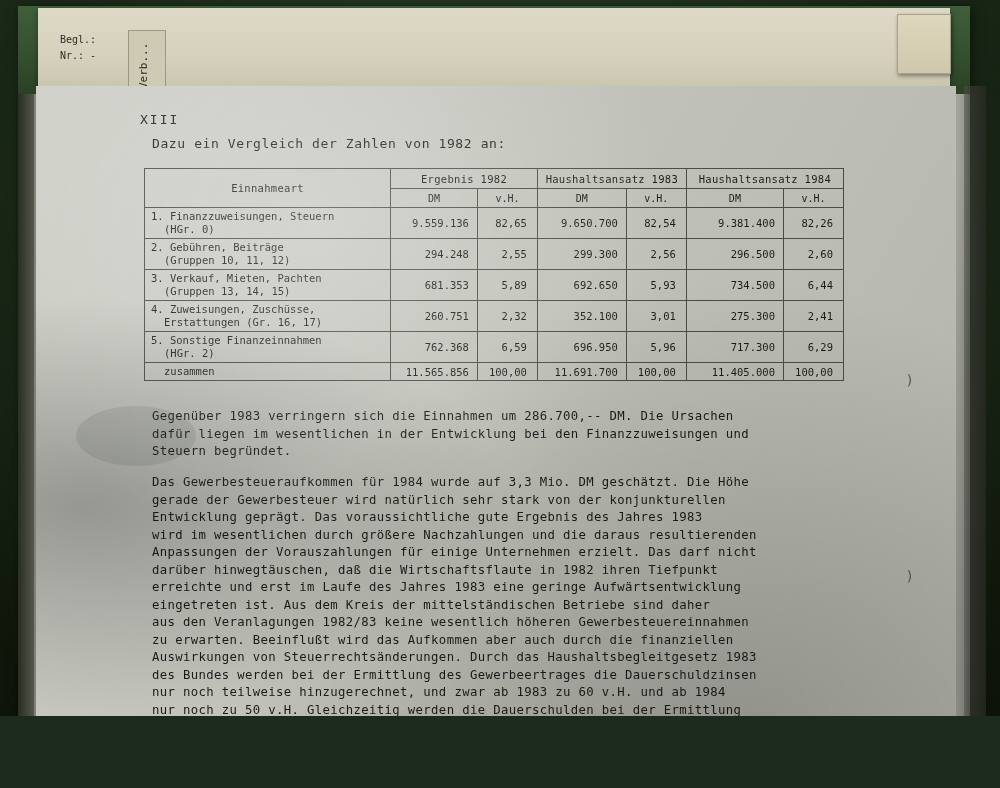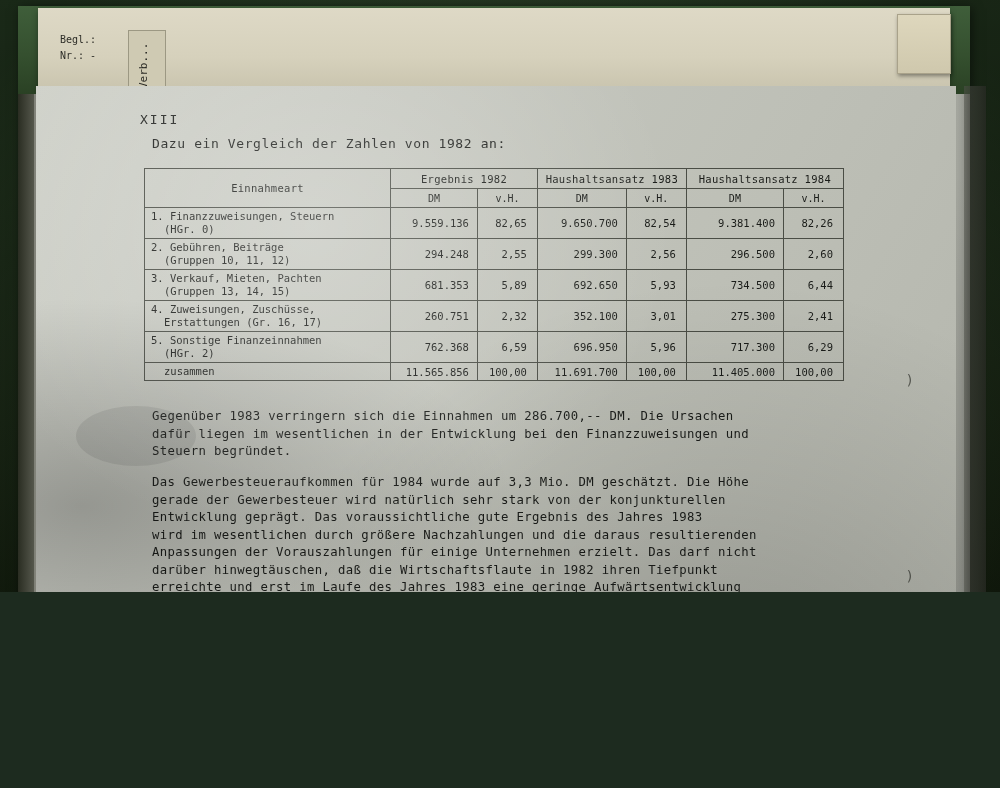--- a/index.html
+++ b/index.html
@@ -9,21 +9,21 @@
   body {
     width: 1000px;
     height: 788px;
     overflow: hidden;
     background: #1d2b1f;
     font-family: "DejaVu Sans Mono", monospace;
   }
   .scan {
     position: relative;
     width: 1000px;
-    height: 592px;
+    height: 716px;
     background: linear-gradient(160deg, #2d4430 0%, #21331f 40%, #16200f 100%);
     overflow: hidden;
   }
   
   .board {
     position: absolute;
     left: 0; top: 0;
     width: 1000px; height: 788px;
     background:
       linear-gradient(175deg, #2f4a2b 0%, #24391f 30%, #1b2a14 70%, #141e0d 100%);

